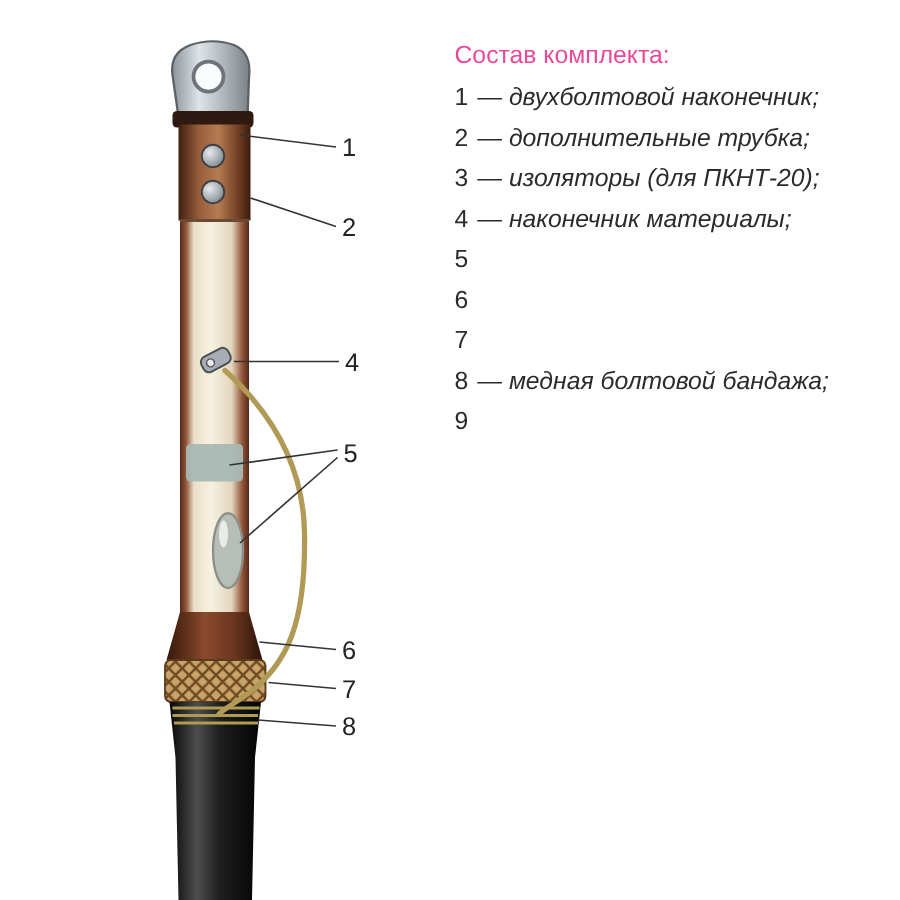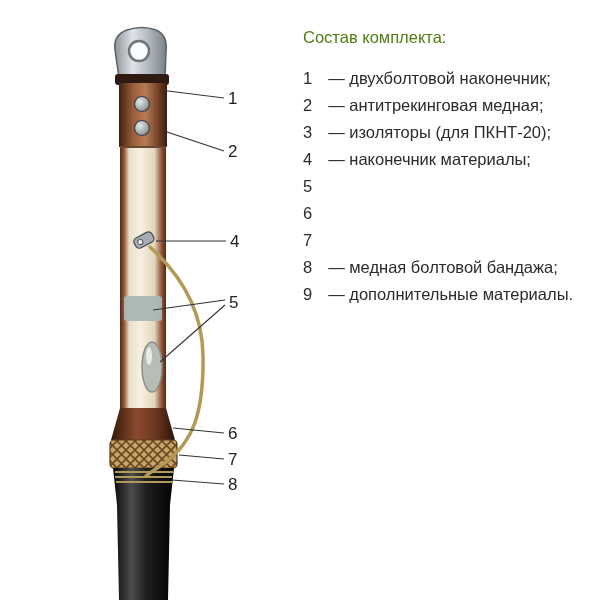--- a/index.html
+++ b/index.html
@@ -23,35 +23,36 @@
   .legend {
     position: absolute;
     left: 303px;
     top: 24px;
     width: 292px;
     color: #2b2b2b;
   }
   .legend-title {
     font-size: 16.5px;
     line-height: 27px;
-    margin-bottom: 14px;
-    color: #4d7c0f;
+    margin-bottom: 1px;
+    color: #ec4899;
   }
   .legend-item {
     display: flex;
     align-items: baseline;
     font-size: 16.5px;
     line-height: 27px;
     white-space: nowrap;
   }
   .legend-item .num {
     flex: 0 0 auto;
   }
   .legend-item .txt {
-    margin-left: 16px;
+    margin-left: 6px;
+    font-style: italic;
   }
   .callout-num {
     font-size: 17px;
     fill: #222222;
   }
 </style>
 </head>
 <body>
 
 <div class="page">
@@ -160,21 +161,21 @@
 
   <div class="legend">
     <div class="legend-title">Состав комплекта:</div>
 
     <div class="legend-item">
       <span class="num">1</span>
       <span class="txt">— двухболтовой наконечник;</span>
     </div>
     <div class="legend-item">
       <span class="num">2</span>
-      <span class="txt">— антитрекинговая медная;</span>
+      <span class="txt">— дополнительные трубка;</span>
     </div>
     <div class="legend-item">
       <span class="num">3</span>
       <span class="txt">— изоляторы (для ПКНТ-20);</span>
     </div>
     <div class="legend-item">
       <span class="num">4</span>
       <span class="txt">— наконечник материалы;</span>
     </div>
     <div class="legend-item">
@@ -185,17 +186,16 @@
     </div>
     <div class="legend-item">
       <span class="num">7</span>
     </div>
     <div class="legend-item">
       <span class="num">8</span>
       <span class="txt">— медная болтовой бандажа;</span>
     </div>
     <div class="legend-item">
       <span class="num">9</span>
-      <span class="txt">— дополнительные материалы.</span>
     </div>
   </div>
 
 </div>
 
 </body></html>

